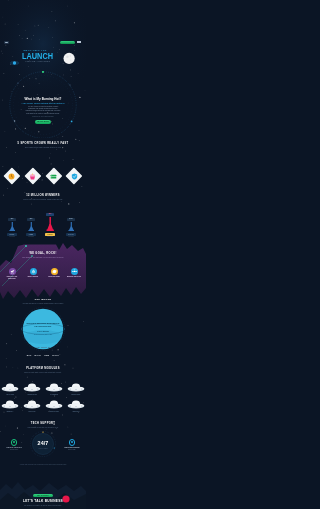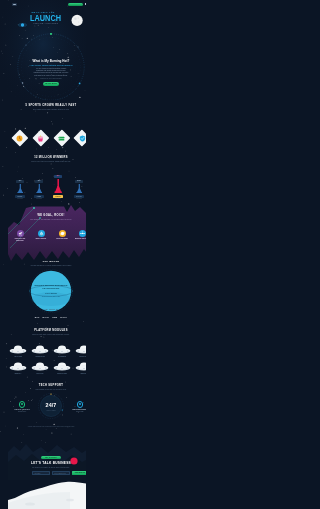--- a/index.html
+++ b/index.html
@@ -1,19 +1,19 @@
 <!DOCTYPE html>
 <html><head>
 <meta charset="utf-8">
 <title>Launch</title>
 <style>
   html,body{margin:0;padding:0;width:86px;height:509px;overflow:hidden;background:#0b1525;}
   body{font-family:"Liberation Sans",sans-serif;color:#fff;-webkit-font-smoothing:antialiased;}
   .page{position:relative;width:86px;height:509px;overflow:hidden;background:#0b1525;}
-  .sec{position:absolute;left:8px;width:86px;overflow:hidden;}
+  .sec{position:absolute;left:0;width:86px;overflow:hidden;margin-top:38px;}
   .ctr{text-align:center;}
   .t{position:absolute;white-space:nowrap;}
 
   .starfield{position:absolute;inset:0;pointer-events:none;}
 </style>
 </head>
 <body>
 
 <div class="page">
 

